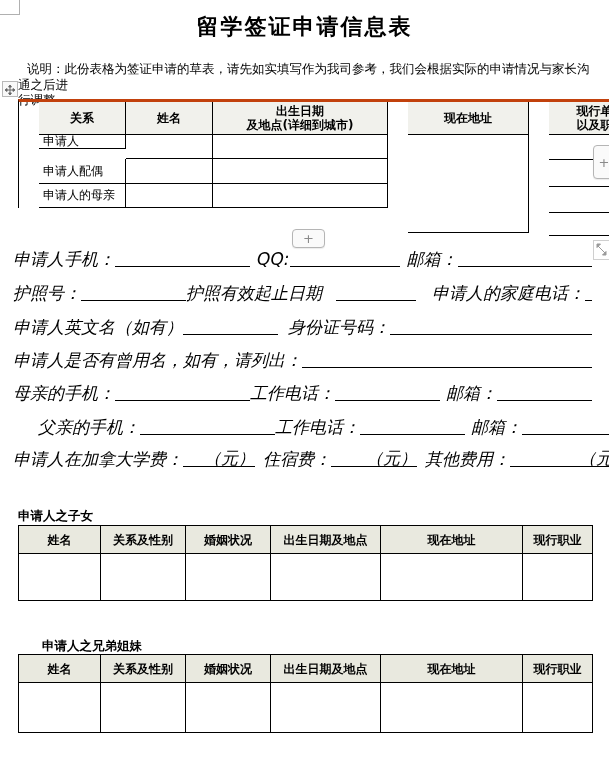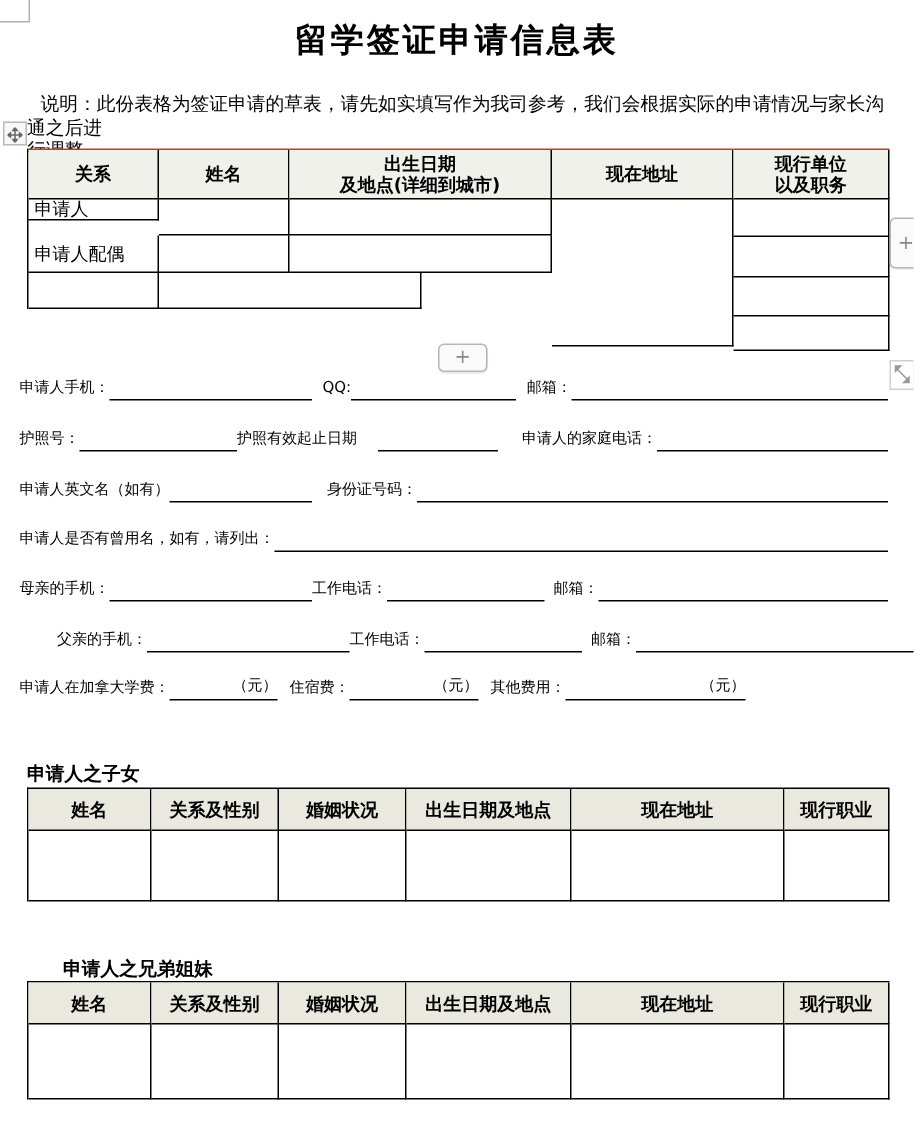--- a/index.html
+++ b/index.html
@@ -21,30 +21,30 @@
             display:flex;align-items:center;justify-content:center;font-size:13px;line-height:1;
             box-shadow:0 1px 1px rgba(0,0,0,.08);}
   .btn-insert-row{left:292px;top:229px;width:31px;height:17px;}
   .btn-insert-col{left:593px;top:145px;width:20px;height:32px;}
   .handle-box{border:1px solid #b8b8b8;background:#f8f8f8;display:flex;align-items:center;justify-content:center;}
   .move-handle{left:2px;top:81px;width:14px;height:14px;}
   .resize-handle{left:593px;top:240px;width:15px;height:18px;background:#fff;border-color:#cfcfcf;}
 
   
   .t1-wrap{left:18px;top:99px;display:flex;align-items:flex-start;}
-  .reg{border-top:1px solid #c2410c;}
+  .reg{border-top:3px solid #c2410c;padding-left:20px;}
   .reg-left{border-left:1px solid #000;}
   .trow{display:flex;}
   .c{box-sizing:border-box;border-right:1px solid #000;border-bottom:1px solid #000;font-size:12px;}
   .hc{background:#f1f1ec;font-weight:bold;display:flex;flex-direction:column;align-items:center;
       justify-content:center;text-align:center;line-height:14px;}
   .lc{display:flex;align-items:center;padding-left:4px;}
 
   
-  .fline{left:13px;width:579px;height:17px;display:flex;align-items:flex-end;font-size:10px;white-space:nowrap;}
+  .fline{left:13px;width:579px;height:17px;display:flex;align-items:flex-end;font-size:17px;white-space:nowrap;font-style:italic;}
   .fline .lbl{flex-shrink:0;line-height:16px;}
   .u{border-bottom:1px solid #000;height:15px;flex-shrink:0;}
   .u.grow{flex-grow:1;}
   .u.unit{display:flex;align-items:flex-end;justify-content:flex-end;line-height:16px;}
   .sp{flex-shrink:0;}
 
   
   .sec-head{left:18px;font-size:12.5px;font-weight:bold;}
   .t2{left:18px;border-top:1px solid #000;border-left:1px solid #000;}
   .t2 .hc{background:#e9e9df;}
@@ -91,20 +91,21 @@
       <div class="c lc" style="width:87px;height:14px;">申请人</div>
       <div class="c" style="width:87px;height:24px;"></div>
       <div class="c" style="width:175px;height:24px;"></div>
     </div>
     <div class="trow">
       <div class="c lc" style="width:87px;height:25px;">申请人配偶</div>
       <div class="c" style="width:87px;height:25px;"></div>
       <div class="c" style="width:175px;height:25px;"></div>
     </div>
     <div class="trow">
+      <div class="c lc" style="width:87px;height:24px;">申请人的母亲</div>
       <div class="c" style="width:87px;height:24px;"></div>
       <div class="c" style="width:175px;height:24px;"></div>
     </div>
   </div>
 
   <div class="reg">
     <div class="c hc" style="width:121px;height:33px;">现在地址</div>
     <div class="c" style="width:121px;height:98px;"></div>
   </div>
 

